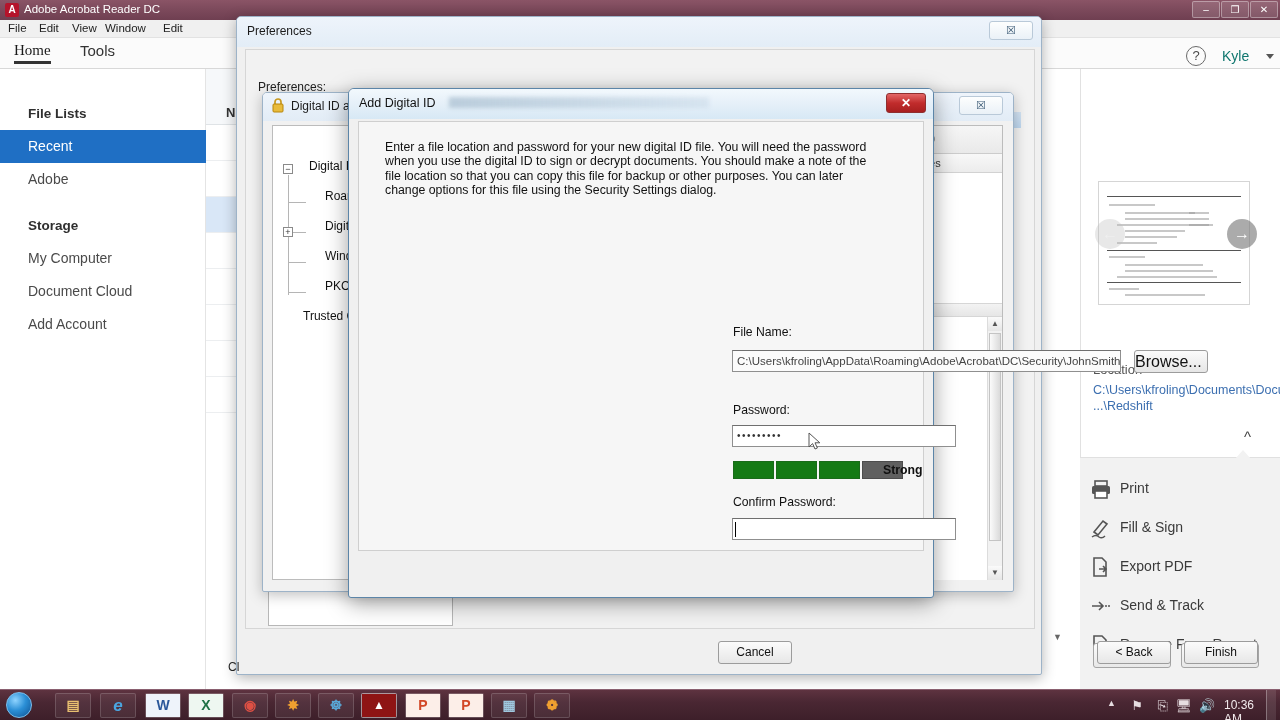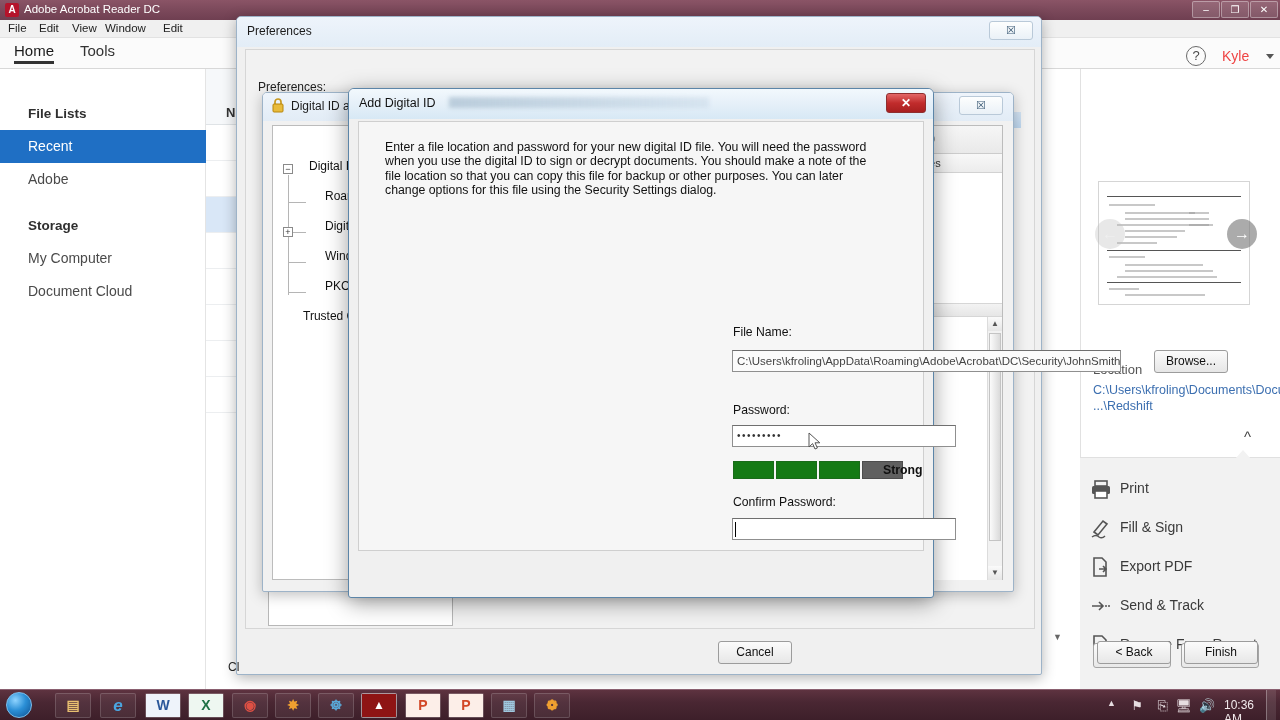--- a/index.html
+++ b/index.html
@@ -48,32 +48,32 @@
   }
 
   
   .tabbar {
     position: absolute; left: 0; top: 38px; width: 1280px; height: 31px;
     background: #fbfbfb; border-bottom: 1px solid #d8d8d8;
   }
   .tabbar .tab {
     position: absolute; top: 4px; font-size: 15px; color: #333;
   }
-  .tabbar .tab.active { color: #1a1a1a; }
+  .tabbar .tab.active { color: #1a1a1a; font-family: Liberation Serif, serif; }
   .tabbar .tab.active::after {
     content: ""; position: absolute; left: 0; right: 0; bottom: -5px;
     height: 3px; background: #333;
   }
   .help-icon {
     position: absolute; left: 1186px; top: 46px; width: 20px; height: 20px;
     border: 1.4px solid #6a6a6a; border-radius: 50%;
     color: #4a4a4a; font-size: 13px; text-align: center; line-height: 18px;
   }
   .user-name {
-    position: absolute; left: 1222px; top: 48px; font-size: 14px; color: #ef4444;
+    position: absolute; left: 1222px; top: 48px; font-size: 14px; color: #0f766e;
   }
   .user-caret {
     position: absolute; left: 1266px; top: 54px;
     width: 0; height: 0; border-left: 4px solid transparent;
     border-right: 4px solid transparent; border-top: 5px solid #555;
   }
 
   
   .sidebar {
     position: absolute; left: 0; top: 69px; width: 206px; height: 620px;
@@ -367,24 +367,24 @@
     background: #fff; border: 1px solid #8f8f8f; border-top-color: #6f6f6f;
     font-size: 11.5px; color: #5d5d5d; padding-left: 4px; line-height: 20px;
     white-space: nowrap; overflow: hidden;
   }
   .txt-input.filled { color: #444; background: #fbfbfb; }
   .pw-caret {
     position: absolute; left: 2px; top: 3px; width: 1px; height: 15px;
     background: #000;
   }
   .browse-btn {
-    position: absolute; left: 805px; top: 261px; width: 74px; height: 23px;
+    position: absolute; left: 785px; top: 261px; width: 74px; height: 23px;
     border: 1px solid #9c9c9c; border-radius: 3px;
     background: linear-gradient(to bottom,#fbfbfb,#e6e6e6);
-    font-size: 12px; color: #111; text-align: center; line-height: 21px;
+    font-size: 16px; color: #111; text-align: left; line-height: 21px;
   }
   .meter { position: absolute; left: 384px; top: 372px; }
   .meter-seg {
     position: absolute; top: 0; width: 41px; height: 18px; border: 1px solid #1a6b1a;
   }
   .meter-seg.on { background: #157a15; }
   .meter-seg.off { background: #606060; border-color: #4d4d4d; }
   .meter-label {
     position: absolute; left: 534px; top: 374px;
     font-size: 12.3px; font-weight: bold; color: #111;
@@ -464,20 +464,21 @@
   <div class="user-name">Kyle</div>
   <div class="user-caret"></div>
 
   <div class="sidebar">
     <div class="sb-head" style="top:37px">File Lists</div>
     <div class="sb-item sel" style="top:61px">Recent</div>
     <div class="sb-item" style="top:94px">Adobe</div>
     <div class="sb-head" style="top:149px">Storage</div>
     <div class="sb-item" style="top:173px">My Computer</div>
     <div class="sb-item" style="top:206px">Document Cloud</div>
+    <div class="sb-item" style="top:239px">Add Account</div>
   </div>
 
   <div class="content-bg"></div>
   <div class="fl-bluebar"></div>
   <div class="filelist">
     <div class="fl-headrow"></div>
     <div class="fl-n">N</div>
     <div class="fl-row" style="top:56px">
         <div class="fl-stub"></div>
         <div class="fl-pdf">✓</div>

